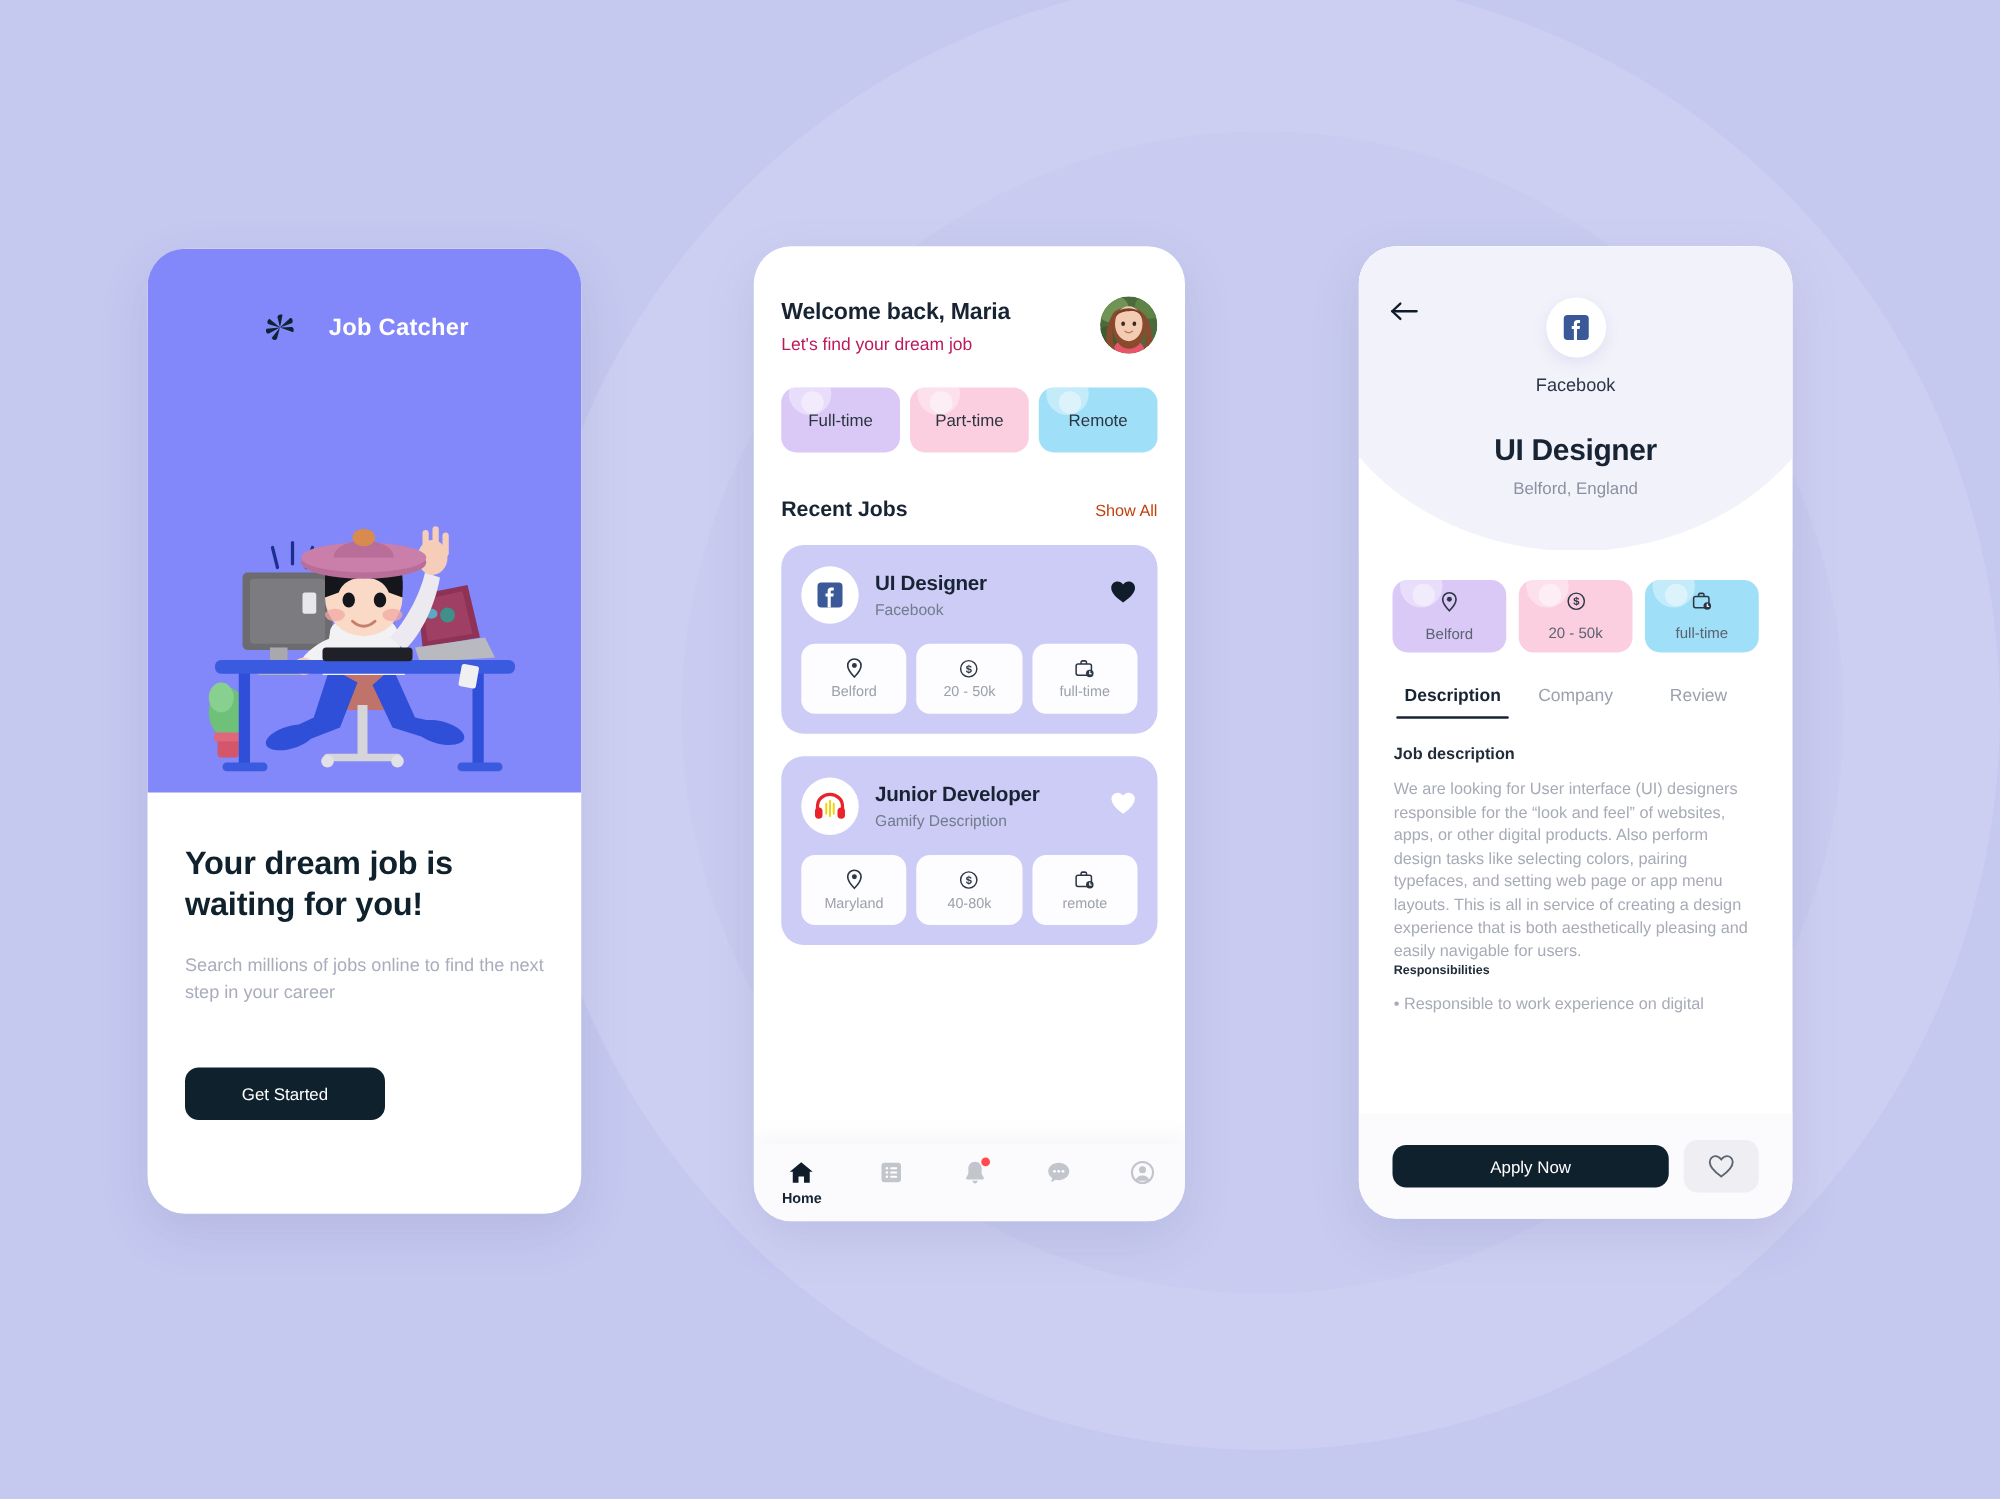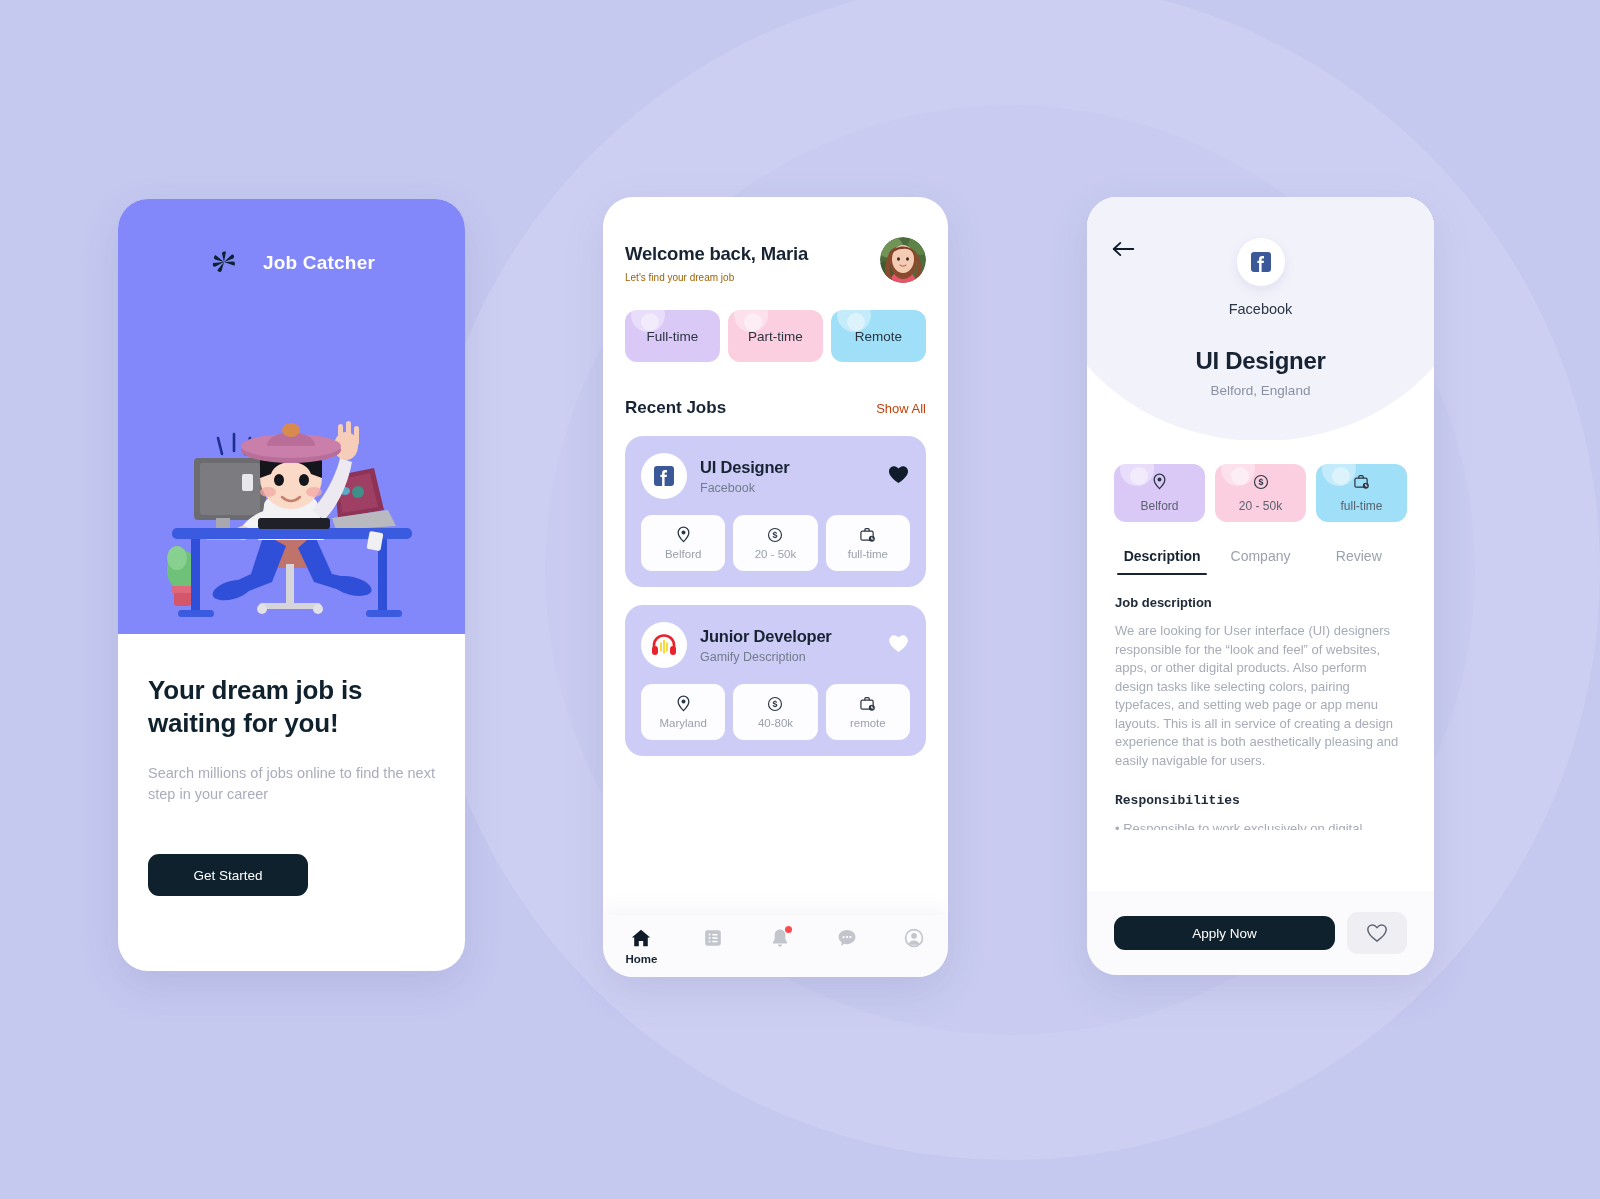--- a/index.html
+++ b/index.html
@@ -94,21 +94,21 @@
     color: #ffffff;
     font-size: 13.5px;
     font-family: inherit;
     cursor: pointer;
   }
 
   
   .p2-scroll { padding: 40px 22px 0 22px; position: relative; height: 100%; }
   .p2-top { display: flex; align-items: flex-end; justify-content: space-between; gap: 24px; }
   .p2-welcome { font-size: 18.5px; font-weight: 700; color: #182433; letter-spacing: -.2px; }
-  .p2-tag { margin-top: 7px; font-size: 10px; color: #a16207; }
+  .p2-tag { margin-top: 7px; font-size: 14px; color: #be185d; }
   .avatar {
     width: 46px; height: 46px; border-radius: 50%;
     overflow: hidden; flex: 0 0 auto;
   }
   .p2-searchrow { display: flex; gap: 9px; margin-top: 26px; align-items: center; }
   .searchbox {
     flex: 1; height: 42px;
     background: #f0f0f2;
     border-radius: 12px;
     display: flex; align-items: center; gap: 10px;
@@ -219,21 +219,21 @@
     padding-bottom: 11px; cursor: pointer; position: relative;
   }
   .p3-tab.active { color: #182433; font-weight: 600; }
   .p3-tab.active::after {
     content: ""; position: absolute; left: 4px; right: 4px; bottom: 0;
     height: 2px; background: #182433; border-radius: 2px;
   }
   .p3-content { padding: 20px 28px 0 28px; overflow: hidden; height: 255px; }
   .p3-h { font-size: 13px; font-weight: 700; color: #212b3a; }
   .p3-p { margin-top: 12px; font-size: 13px; line-height: 1.43; color: #a7abb6; }
-  .p3-h2 { margin-top: 22px; font-size: 13px; font-weight: 700; color: #212b3a; font-family: Liberation Mono, monospace; }
+  .p3-h2 { font-size: 10px; font-weight: 700; color: #212b3a; }
   .p3-li { margin-top: 12px; font-size: 13px; line-height: 1.43; color: #a7abb6; }
   .p3-footer {
     position: absolute; left: 0; right: 0; bottom: 0;
     height: 84px; background: #fbfbfd;
     display: flex; align-items: center; gap: 12px;
     padding: 0 27px;
     border-radius: 0 0 30px 30px;
   }
   .apply-btn {
     flex: 1; height: 34px; border: none; border-radius: 11px;
@@ -634,21 +634,21 @@
   <div class="p3-tabs">
     <div class="p3-tab active">Description</div>
     <div class="p3-tab">Company</div>
     <div class="p3-tab">Review</div>
   </div>
 
   <div class="p3-content">
     <div class="p3-h">Job description</div>
     <div class="p3-p">We are looking for User interface (UI) designers responsible for the “look and feel” of websites, apps, or other digital products. Also perform design tasks like selecting colors, pairing typefaces, and setting web page or app menu layouts. This is all in service of creating a design experience that is both aesthetically pleasing and easily navigable for users.</div>
     <div class="p3-h2">Responsibilities</div>
-    <div class="p3-li">• Responsible to work exclusively on digital</div>
+    <div class="p3-li">• Responsible to work experience on digital</div>
   </div>
 
   <div class="p3-footer">
     <button class="apply-btn">Apply Now</button>
     <button class="fav-btn">
       <svg width="22" height="20" viewBox="0 0 22 20">
         <path d="M11 18.2 C3.6 13 1.8 9.6 1.8 6.6 C1.8 3.9 3.9 1.9 6.4 1.9 C8.1 1.9 9.6 2.8 11 4.6 C12.4 2.8 13.9 1.9 15.6 1.9 C18.1 1.9 20.2 3.9 20.2 6.6 C20.2 9.6 18.4 13 11 18.2 Z" fill="none" stroke="#5d6472" stroke-width="1.5"></path>
       </svg>
     </button>
   </div>

